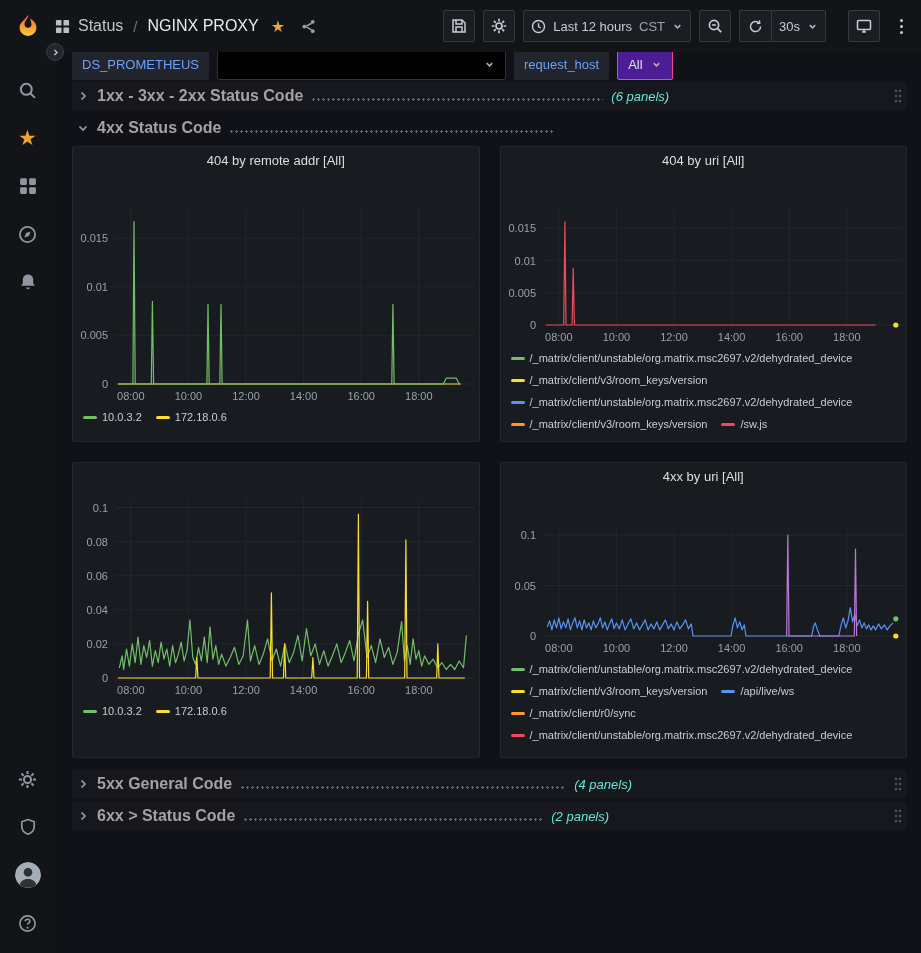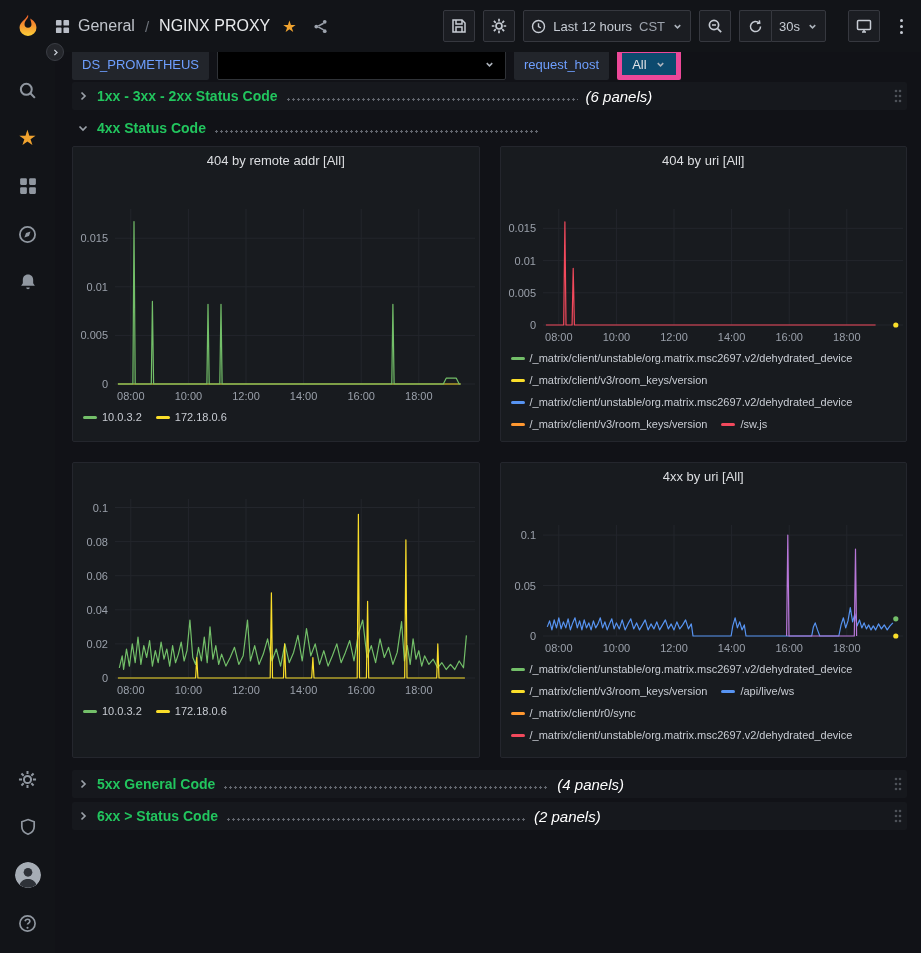--- a/index.html
+++ b/index.html
@@ -46,34 +46,34 @@
   
   .main{position:absolute;top:52px;left:55px;width:866px;height:901px;
     padding:4px 14px 0 17px;overflow:hidden}
 
   .vars{display:flex;align-items:center;gap:8px;height:16px;margin-bottom:10px}
   .var-label{height:32px;padding:0 10px;background:#22252b;color:#6e9fff;font-size:13px;
     display:flex;align-items:center;border-radius:2px;white-space:nowrap}
   .var-select{height:32px;display:flex;align-items:center;gap:8px;padding:0 10px;
     border-radius:2px;font-size:13px;cursor:pointer}
   .ds-select{width:289px;background:#000;border:1px solid #2f3237;justify-content:space-between;color:#e0e2e6}
-  .host-select{background:#0c4a6e;border:5px solid #ec4899;color:#e0e2e6}
+  .host-select{background:#4c1d95;border:1px solid #ec4899;color:#e0e2e6}
   .gap16{}
   .chev{color:#aeb4bd;display:flex}
 
   .row{height:28px;display:flex;align-items:center;gap:8px;padding:0 5px;margin-bottom:4px;
     border-radius:2px;cursor:pointer}
   .row.collapsed{background:#16181d}
   .row .rchev{color:#9aa0a8;display:flex}
-  .row .rtitle{font-size:14px;font-weight:700;color:#22c55e;white-space:nowrap}
+  .row .rtitle{font-size:16px;font-weight:700;color:#a3a3a3;white-space:nowrap}
   .dots{height:3px;align-self:flex-end;margin-bottom:9px;
     background-image:radial-gradient(circle,#62666e 1.1px,transparent 1.3px);
     background-size:5px 3px;background-repeat:repeat-x}
   .dots-a{width:292px}.dots-b{width:326px}.dots-c{width:326px}.dots-d{width:300px}
-  .count{font-style:italic;font-size:15px;color:#ffffff;white-space:nowrap}
+  .count{font-style:italic;font-size:13px;color:#5eead4;white-space:nowrap}
   .handle{margin-left:auto;display:flex;cursor:grab}
   .row-4xx{margin-top:4px}
 
   .panels{display:grid;grid-template-columns:1fr 1fr;gap:20px;margin:4px 0 12px}
   .panel{background:#181b1f;border:1px solid #24262d;border-radius:2px;height:296px;
     display:flex;flex-direction:column;overflow:hidden}
   .panel-title{height:26px;flex:none;display:flex;align-items:center;justify-content:center;
     font-size:13px;font-weight:500;color:#dcdee1;cursor:pointer}
   svg.chart{display:block;margin:2px 2px 0;flex:none}
   svg.chart text{font-size:11px;fill:#9aa0aa}
@@ -101,21 +101,21 @@
     </div>
     <div class="crumb">
       <span class="grid-ic">
         <svg width="15" height="15" viewBox="0 0 16 16" fill="currentColor">
             <rect x="1" y="1" width="6" height="6" rx="1"></rect>
             <rect x="9" y="1" width="6" height="6" rx="1"></rect>
             <rect x="1" y="9" width="6" height="6" rx="1"></rect>
             <rect x="9" y="9" width="6" height="6" rx="1"></rect>
           </svg>
       </span>
-      <span class="section">General</span>
+      <span class="section">Status</span>
       <span class="sep">/</span>
       <span class="title">NGINX PROXY</span>
       <span class="fav-star">★</span>
       <span class="share-ic">
         <svg width="15" height="15" viewBox="0 0 16 16" fill="currentColor" stroke="none">
             <circle cx="12.5" cy="3" r="2"></circle>
             <circle cx="3.5" cy="8" r="2"></circle>
             <circle cx="12.5" cy="13" r="2"></circle>
             <path d="M4.6 7.2l6.3-3.4.8 1.4-6.3 3.4zM4.6 8.8l6.3 3.4.8-1.4-6.3-3.4z"></path>
           </svg>

